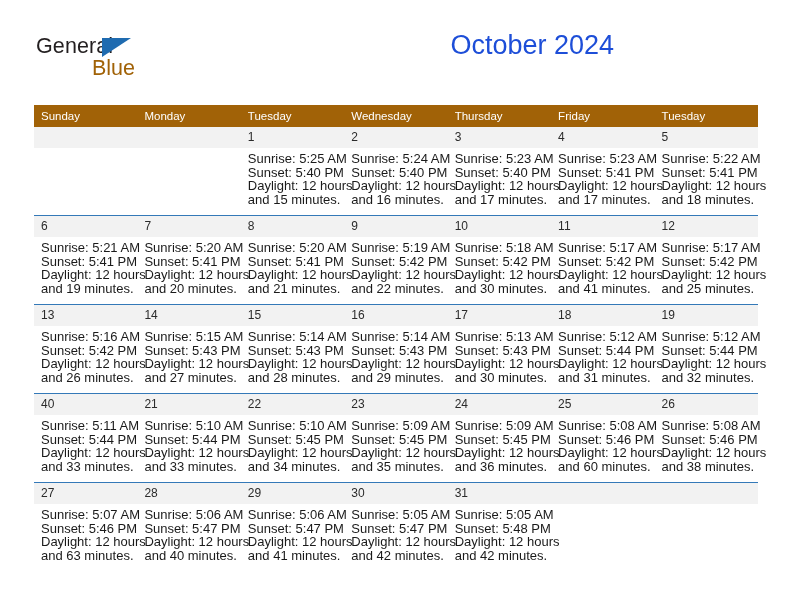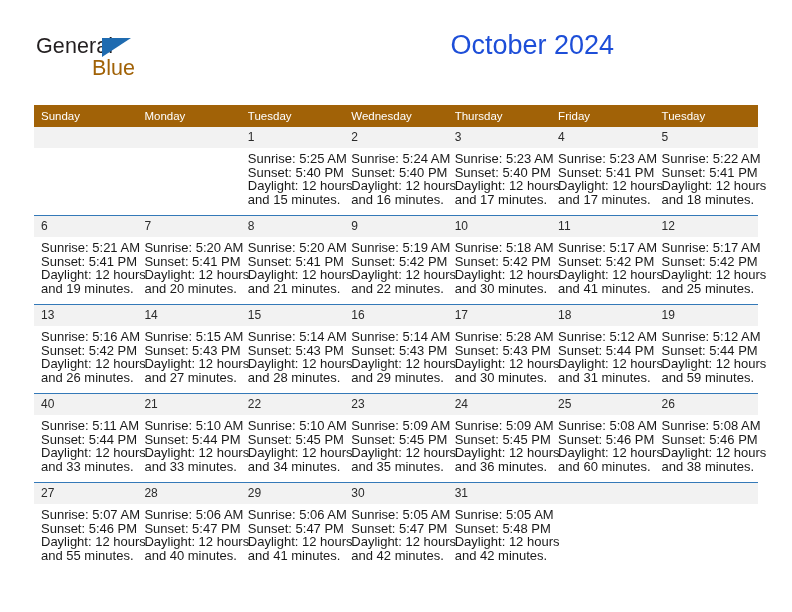--- a/index.html
+++ b/index.html
@@ -332,42 +332,42 @@
           <div class="cell-body">
             <div>Sunrise: 5:14 AM</div>
             <div>Sunset: 5:43 PM</div>
             <div>Daylight: 12 hours</div>
             <div>and 29 minutes.</div>
           </div>
         </td>
         <td>
           <div class="daynum">17</div>
           <div class="cell-body">
-            <div>Sunrise: 5:28 AM</div>
+            <div>Sunrise: 5:13 AM</div>
             <div>Sunset: 5:43 PM</div>
             <div>Daylight: 12 hours</div>
             <div>and 30 minutes.</div>
           </div>
         </td>
         <td>
           <div class="daynum">18</div>
           <div class="cell-body">
             <div>Sunrise: 5:12 AM</div>
             <div>Sunset: 5:44 PM</div>
             <div>Daylight: 12 hours</div>
             <div>and 31 minutes.</div>
           </div>
         </td>
         <td>
           <div class="daynum">19</div>
           <div class="cell-body">
             <div>Sunrise: 5:12 AM</div>
             <div>Sunset: 5:44 PM</div>
             <div>Daylight: 12 hours</div>
-            <div>and 59 minutes.</div>
+            <div>and 32 minutes.</div>
           </div>
         </td>
       </tr>
 
       <tr class="week">
         <td>
           <div class="daynum">40</div>
           <div class="cell-body">
             <div>Sunrise: 5:11 AM</div>
             <div>Sunset: 5:44 PM</div>
@@ -431,21 +431,21 @@
         </td>
       </tr>
 
       <tr class="week">
         <td>
           <div class="daynum">27</div>
           <div class="cell-body">
             <div>Sunrise: 5:07 AM</div>
             <div>Sunset: 5:46 PM</div>
             <div>Daylight: 12 hours</div>
-            <div>and 55 minutes.</div>
+            <div>and 63 minutes.</div>
           </div>
         </td>
         <td>
           <div class="daynum">28</div>
           <div class="cell-body">
             <div>Sunrise: 5:06 AM</div>
             <div>Sunset: 5:47 PM</div>
             <div>Daylight: 12 hours</div>
             <div>and 40 minutes.</div>
           </div>

